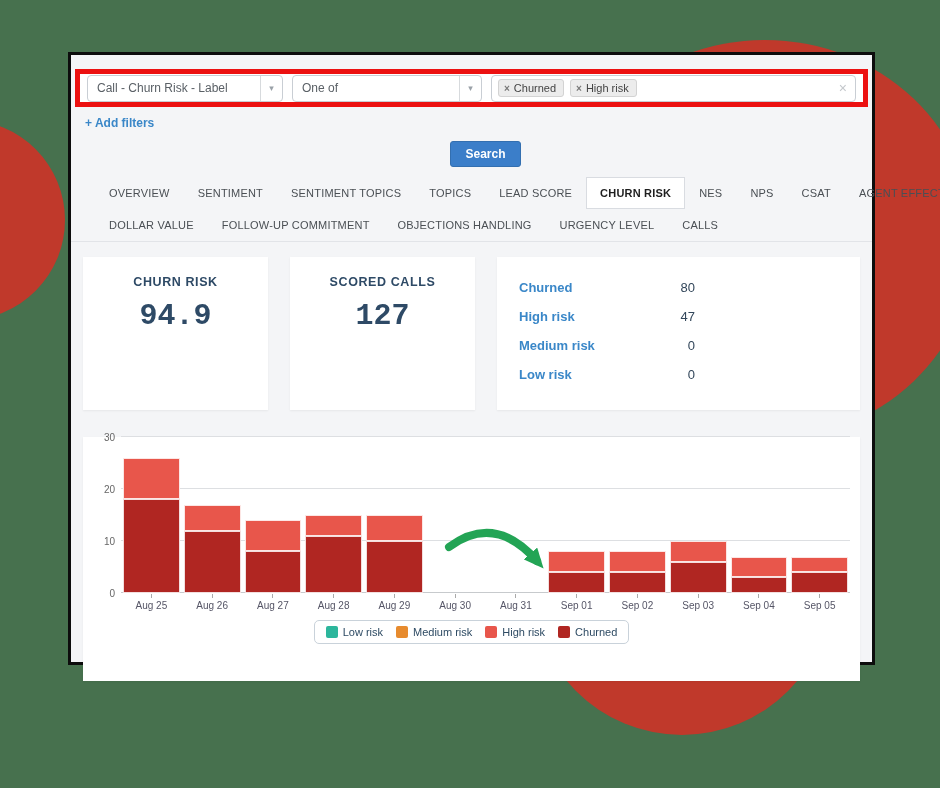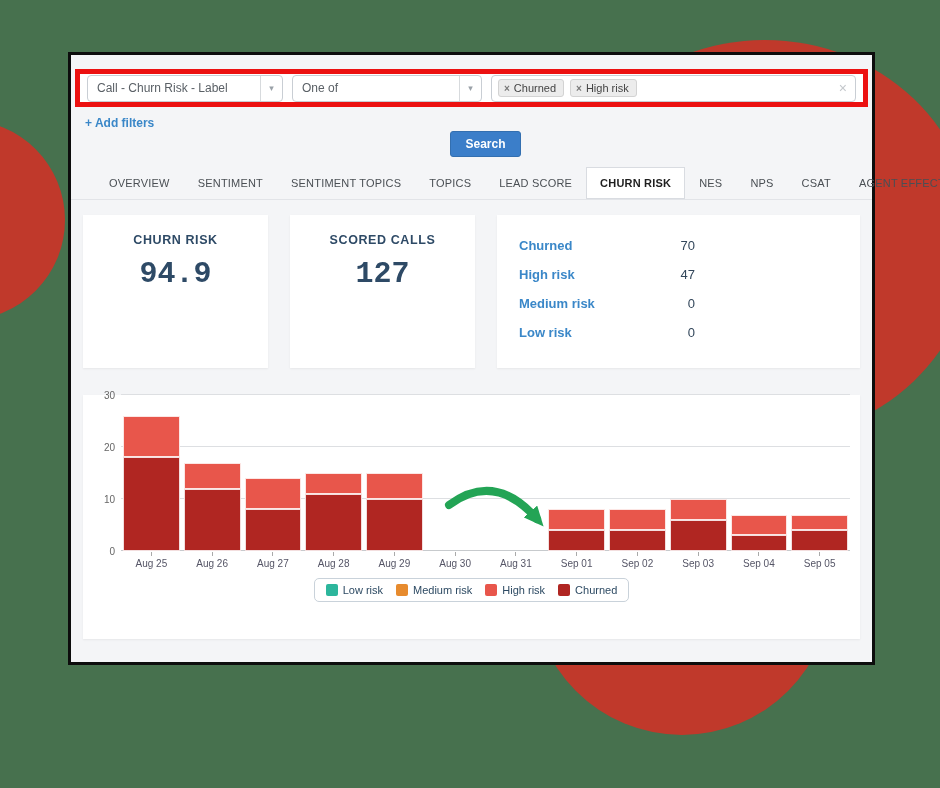--- a/index.html
+++ b/index.html
@@ -30,21 +30,21 @@
   .tag-input { flex:1; height:27px; border:1px solid #c9ced4; border-radius:4px; background:#fff;
                display:flex; align-items:center; gap:6px; padding:0 26px 0 6px; position:relative; }
   .tag { background:#ececec; border:1px solid #d3d3d3; border-radius:3px; font-size:11px; color:#444;
          display:flex; align-items:center; gap:4px; padding:2px 7px 2px 5px; white-space:nowrap; }
   .tag .x { color:#777; font-size:10px; font-weight:bold; cursor:pointer; }
   .clear-x { position:absolute; right:8px; color:#c3c7cb; font-size:14px; cursor:pointer; }
 
   .add-filters { display:inline-block; margin:9px 0 0 14px; color:#3a87c8; font-size:12px;
                  font-weight:bold; text-decoration:none; cursor:pointer; }
 
-  .search-row { display:flex; justify-content:center; margin-top:0; }
+  .search-row { display:flex; justify-content:center; margin-top:10px; }
   .search-btn { background:#3b7ec9; border:1px solid #336fb0; border-radius:3px; color:#fff;
                 font-size:12px; font-weight:bold; padding:5px 14px; margin-left:28px; cursor:pointer;
                 font-family:"Liberation Sans", sans-serif; }
 
   
   .tabs { margin-top:10px; padding:0 24px; border-bottom:1px solid #e2e4e8; }
   .tab-row { display:flex; flex-wrap:nowrap; }
   .tab { padding:9px 13px; font-size:11px; color:#4a4f54; letter-spacing:.2px; white-space:nowrap;
          cursor:pointer; border:1px solid transparent; }
   .tab.active { background:#fff; border-color:#d9dce1; color:#1e1e1e; font-weight:bold; }
@@ -130,36 +130,43 @@
       <span class="tab">SENTIMENT</span>
       <span class="tab">SENTIMENT TOPICS</span>
       <span class="tab">TOPICS</span>
       <span class="tab">LEAD SCORE</span>
       <span class="tab active">CHURN RISK</span>
       <span class="tab">NES</span>
       <span class="tab">NPS</span>
       <span class="tab">CSAT</span>
       <span class="tab">AGENT EFFECTIVENESS</span>
     </div>
+    <div class="tab-row">
+      <span class="tab">DOLLAR VALUE</span>
+      <span class="tab">FOLLOW-UP COMMITMENT</span>
+      <span class="tab">OBJECTIONS HANDLING</span>
+      <span class="tab">URGENCY LEVEL</span>
+      <span class="tab">CALLS</span>
+    </div>
   </div>
 
   
   <div class="cards">
     <div class="card card-metric">
       <div class="title">CHURN RISK</div>
       <div class="value">94.9</div>
     </div>
     <div class="card card-metric">
       <div class="title">SCORED CALLS</div>
       <div class="value">127</div>
     </div>
     <div class="card card-breakdown">
       <div class="bd-row">
         <span class="bd-label">Churned</span>
-        <span class="bd-count">70</span>
+        <span class="bd-count">80</span>
         <span class="bd-track"><span class="bd-bar" style="width: 100%; background-color: rgb(176, 38, 34);"></span></span>
       </div>
       <div class="bd-row">
         <span class="bd-label">High risk</span>
         <span class="bd-count">47</span>
         <span class="bd-track"><span class="bd-bar" style="width: 59%; background-color: rgb(232, 86, 75);"></span></span>
       </div>
       <div class="bd-row">
         <span class="bd-label">Medium risk</span>
         <span class="bd-count">0</span>

